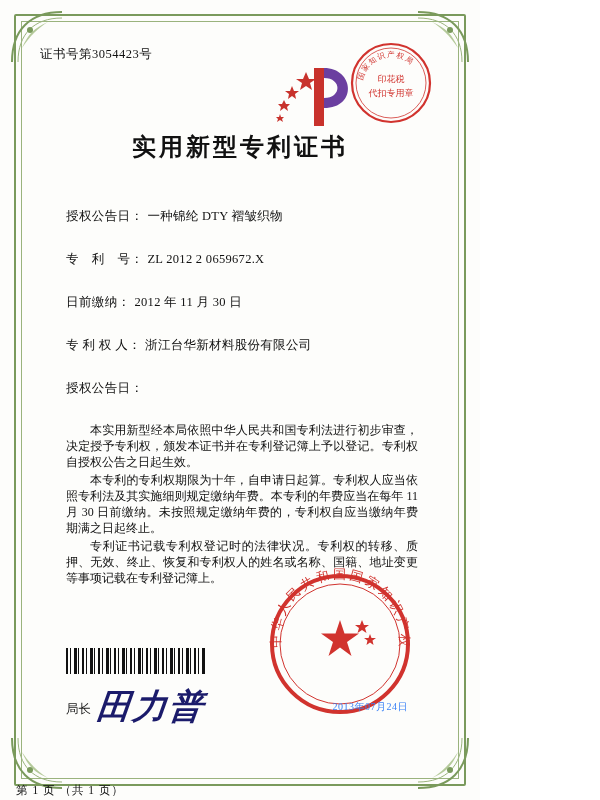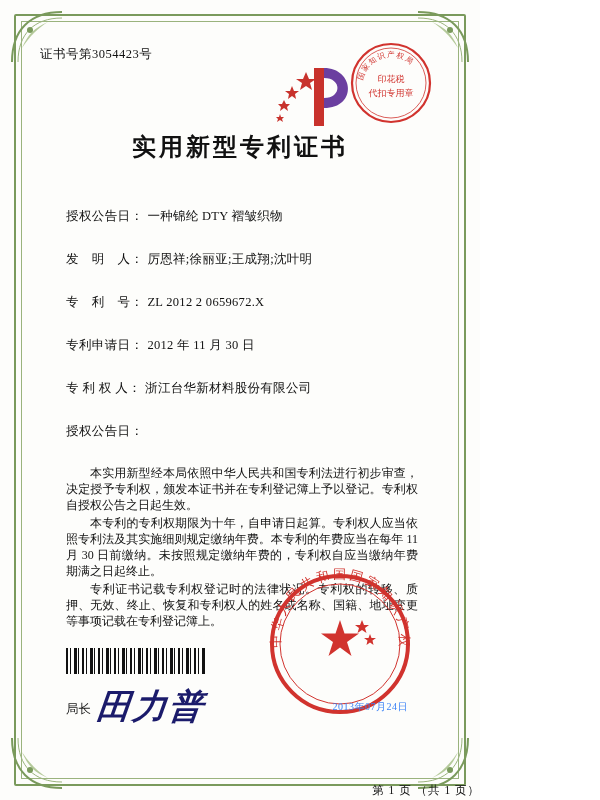--- a/index.html
+++ b/index.html
@@ -137,22 +137,22 @@
   }
   .seal-date{
     position:absolute;
     right:32px;bottom:52px;
     font-size:10px;
     color:#3b82f6;
     letter-spacing:0.5px;
   }
   .footer{
     position:absolute;
-    left:10px;right:0;bottom:2px;
-    text-align:right;
+    left:16px;right:0;bottom:2px;
+    text-align:left;
     font-size:11.5px;
     color:#111;
     letter-spacing:1px;
   }
 </style>
 </head>
 <body>
 
 <div class="page">
 
@@ -221,29 +221,25 @@
     </div>
 
     <div class="title">实用新型专利证书</div>
 
     <div class="fields">
       <div class="field">
         <span class="lbl">授权公告日：</span>
         <span class="val">一种锦纶 DTY 褶皱织物</span>
       </div>
       <div class="field">
-        <span class="lbl">发　明　人：</span>
-        <span class="val">厉恩祥;徐丽亚;王成翔;沈叶明</span>
-      </div>
-      <div class="field">
         <span class="lbl">专　利　号：</span>
         <span class="val">ZL 2012 2 0659672.X</span>
       </div>
       <div class="field">
-        <span class="lbl">专利申请日：</span>
+        <span class="lbl">日前缴纳：</span>
         <span class="val">2012 年 11 月 30 日</span>
       </div>
       <div class="field">
         <span class="lbl">专 利 权 人：</span>
         <span class="val">浙江台华新材料股份有限公司</span>
       </div>
       <div class="field">
         <span class="lbl">授权公告日：</span>
       </div>
     </div>

